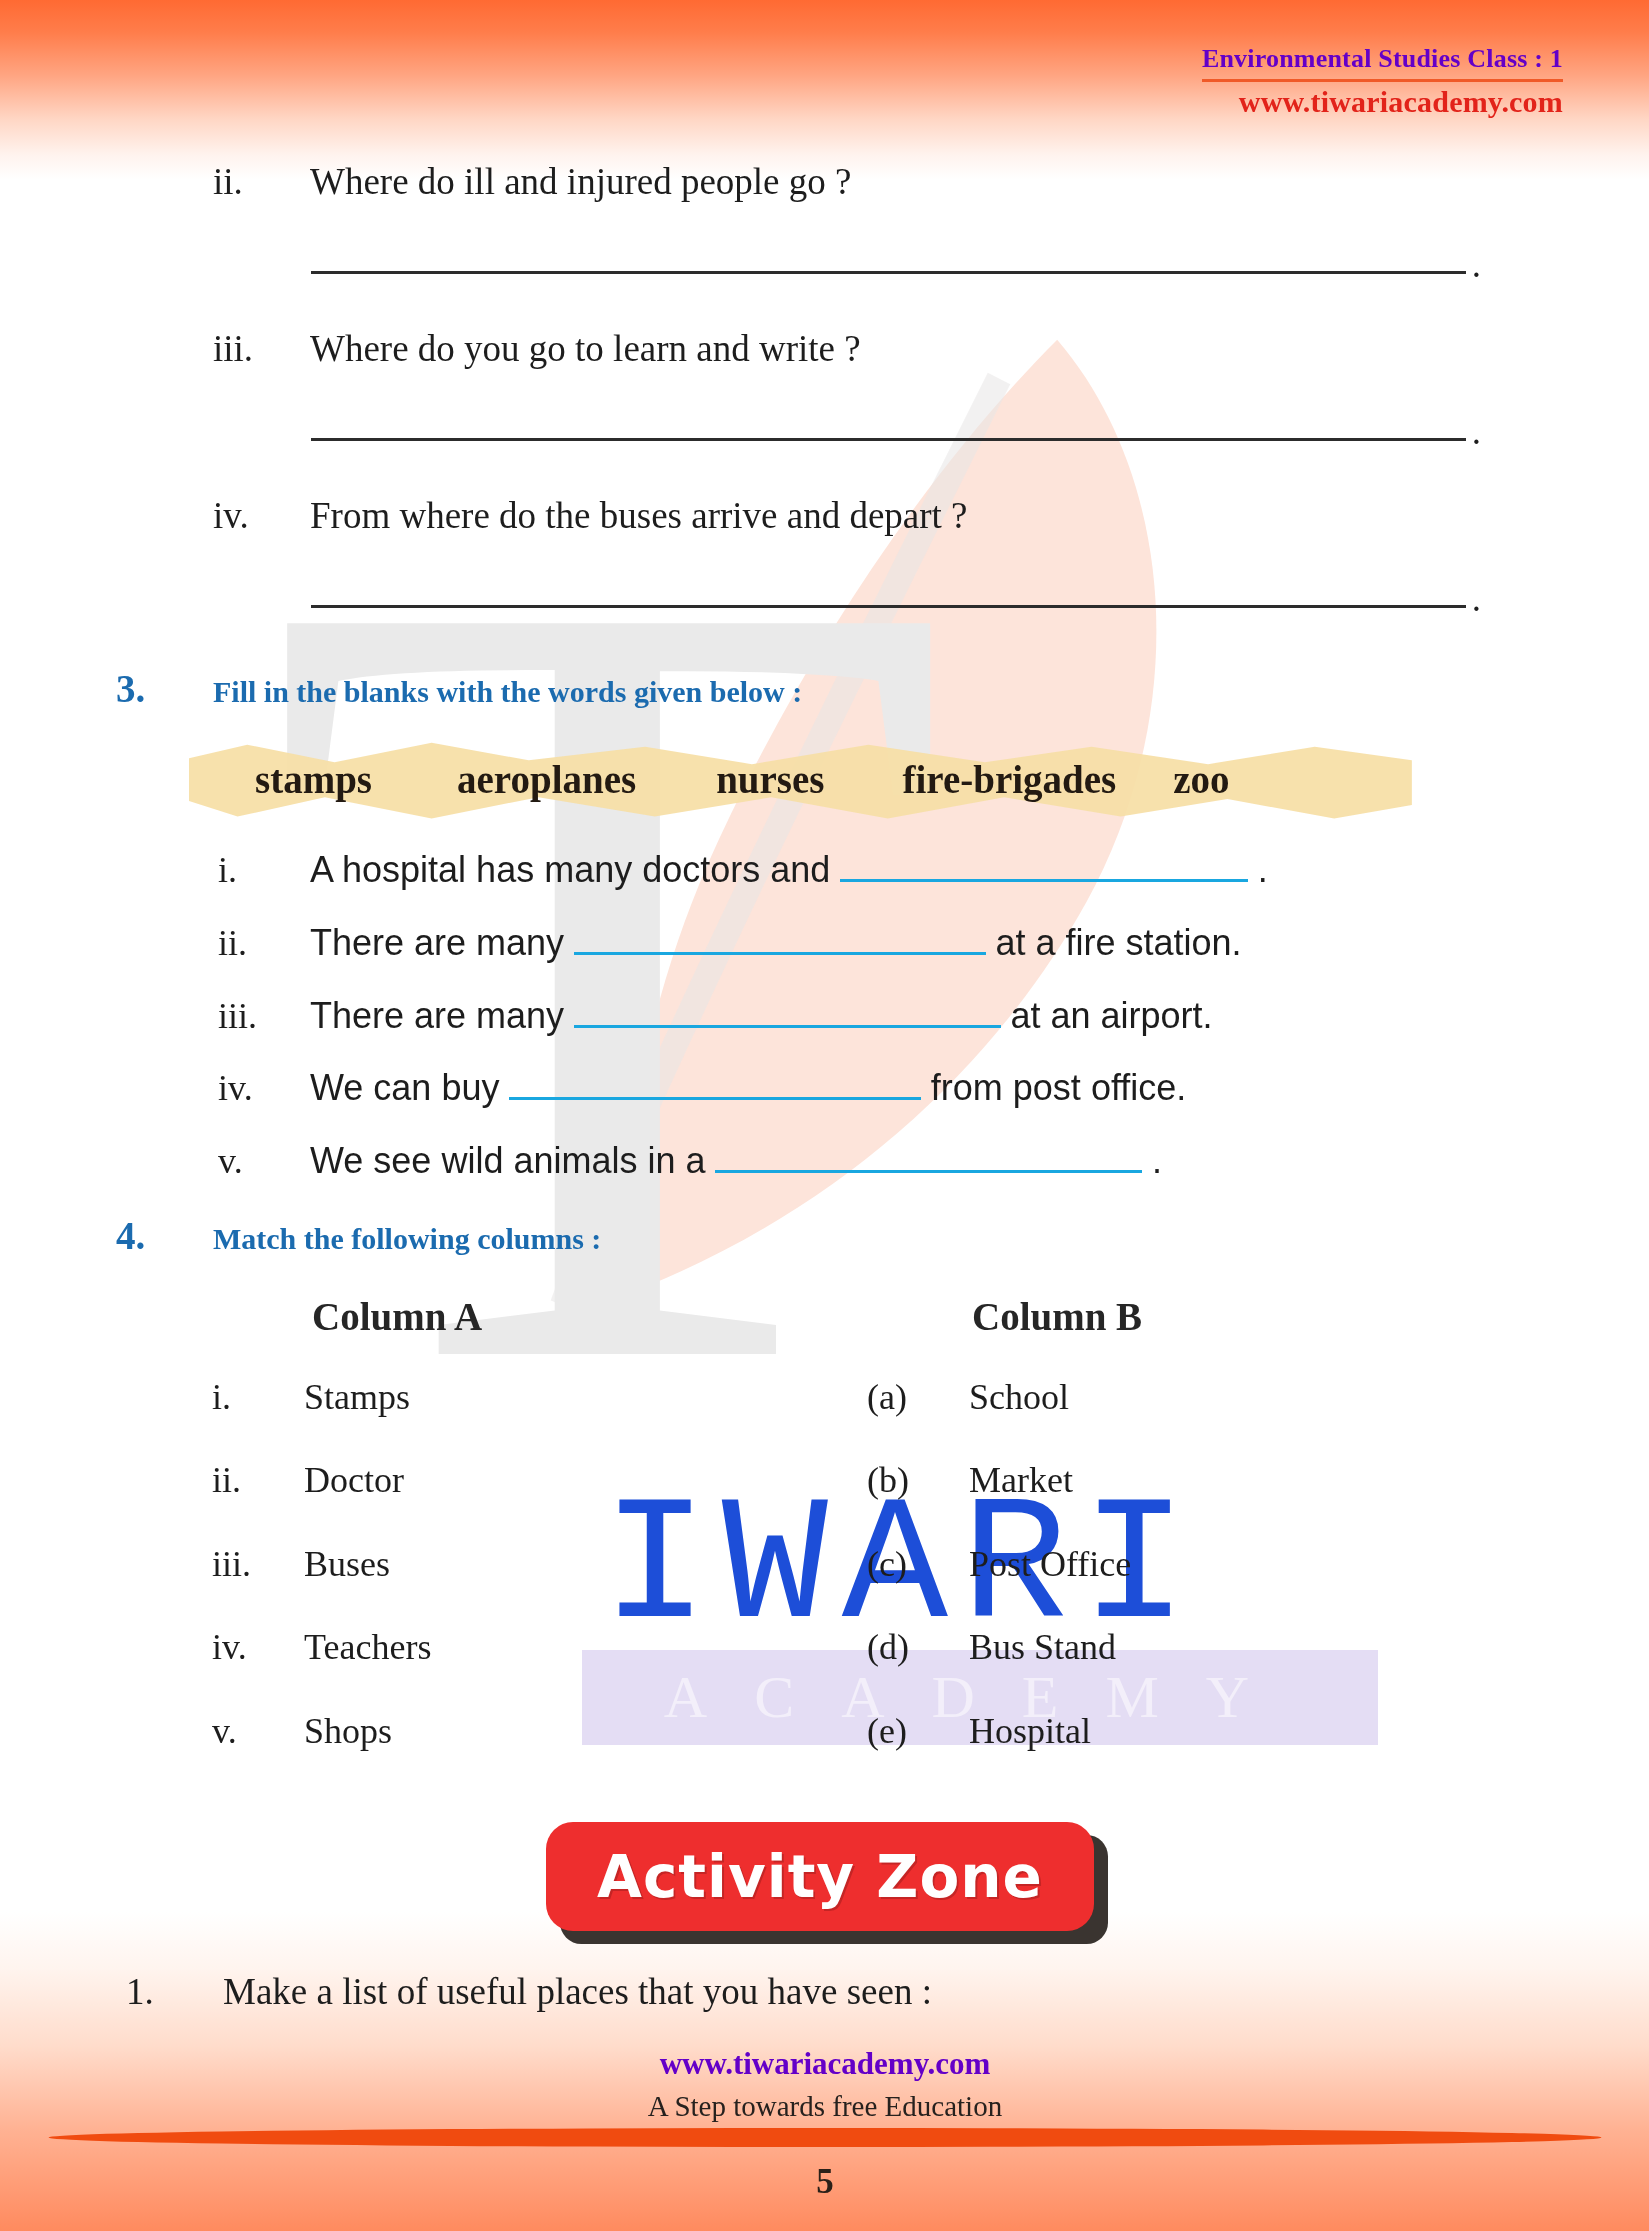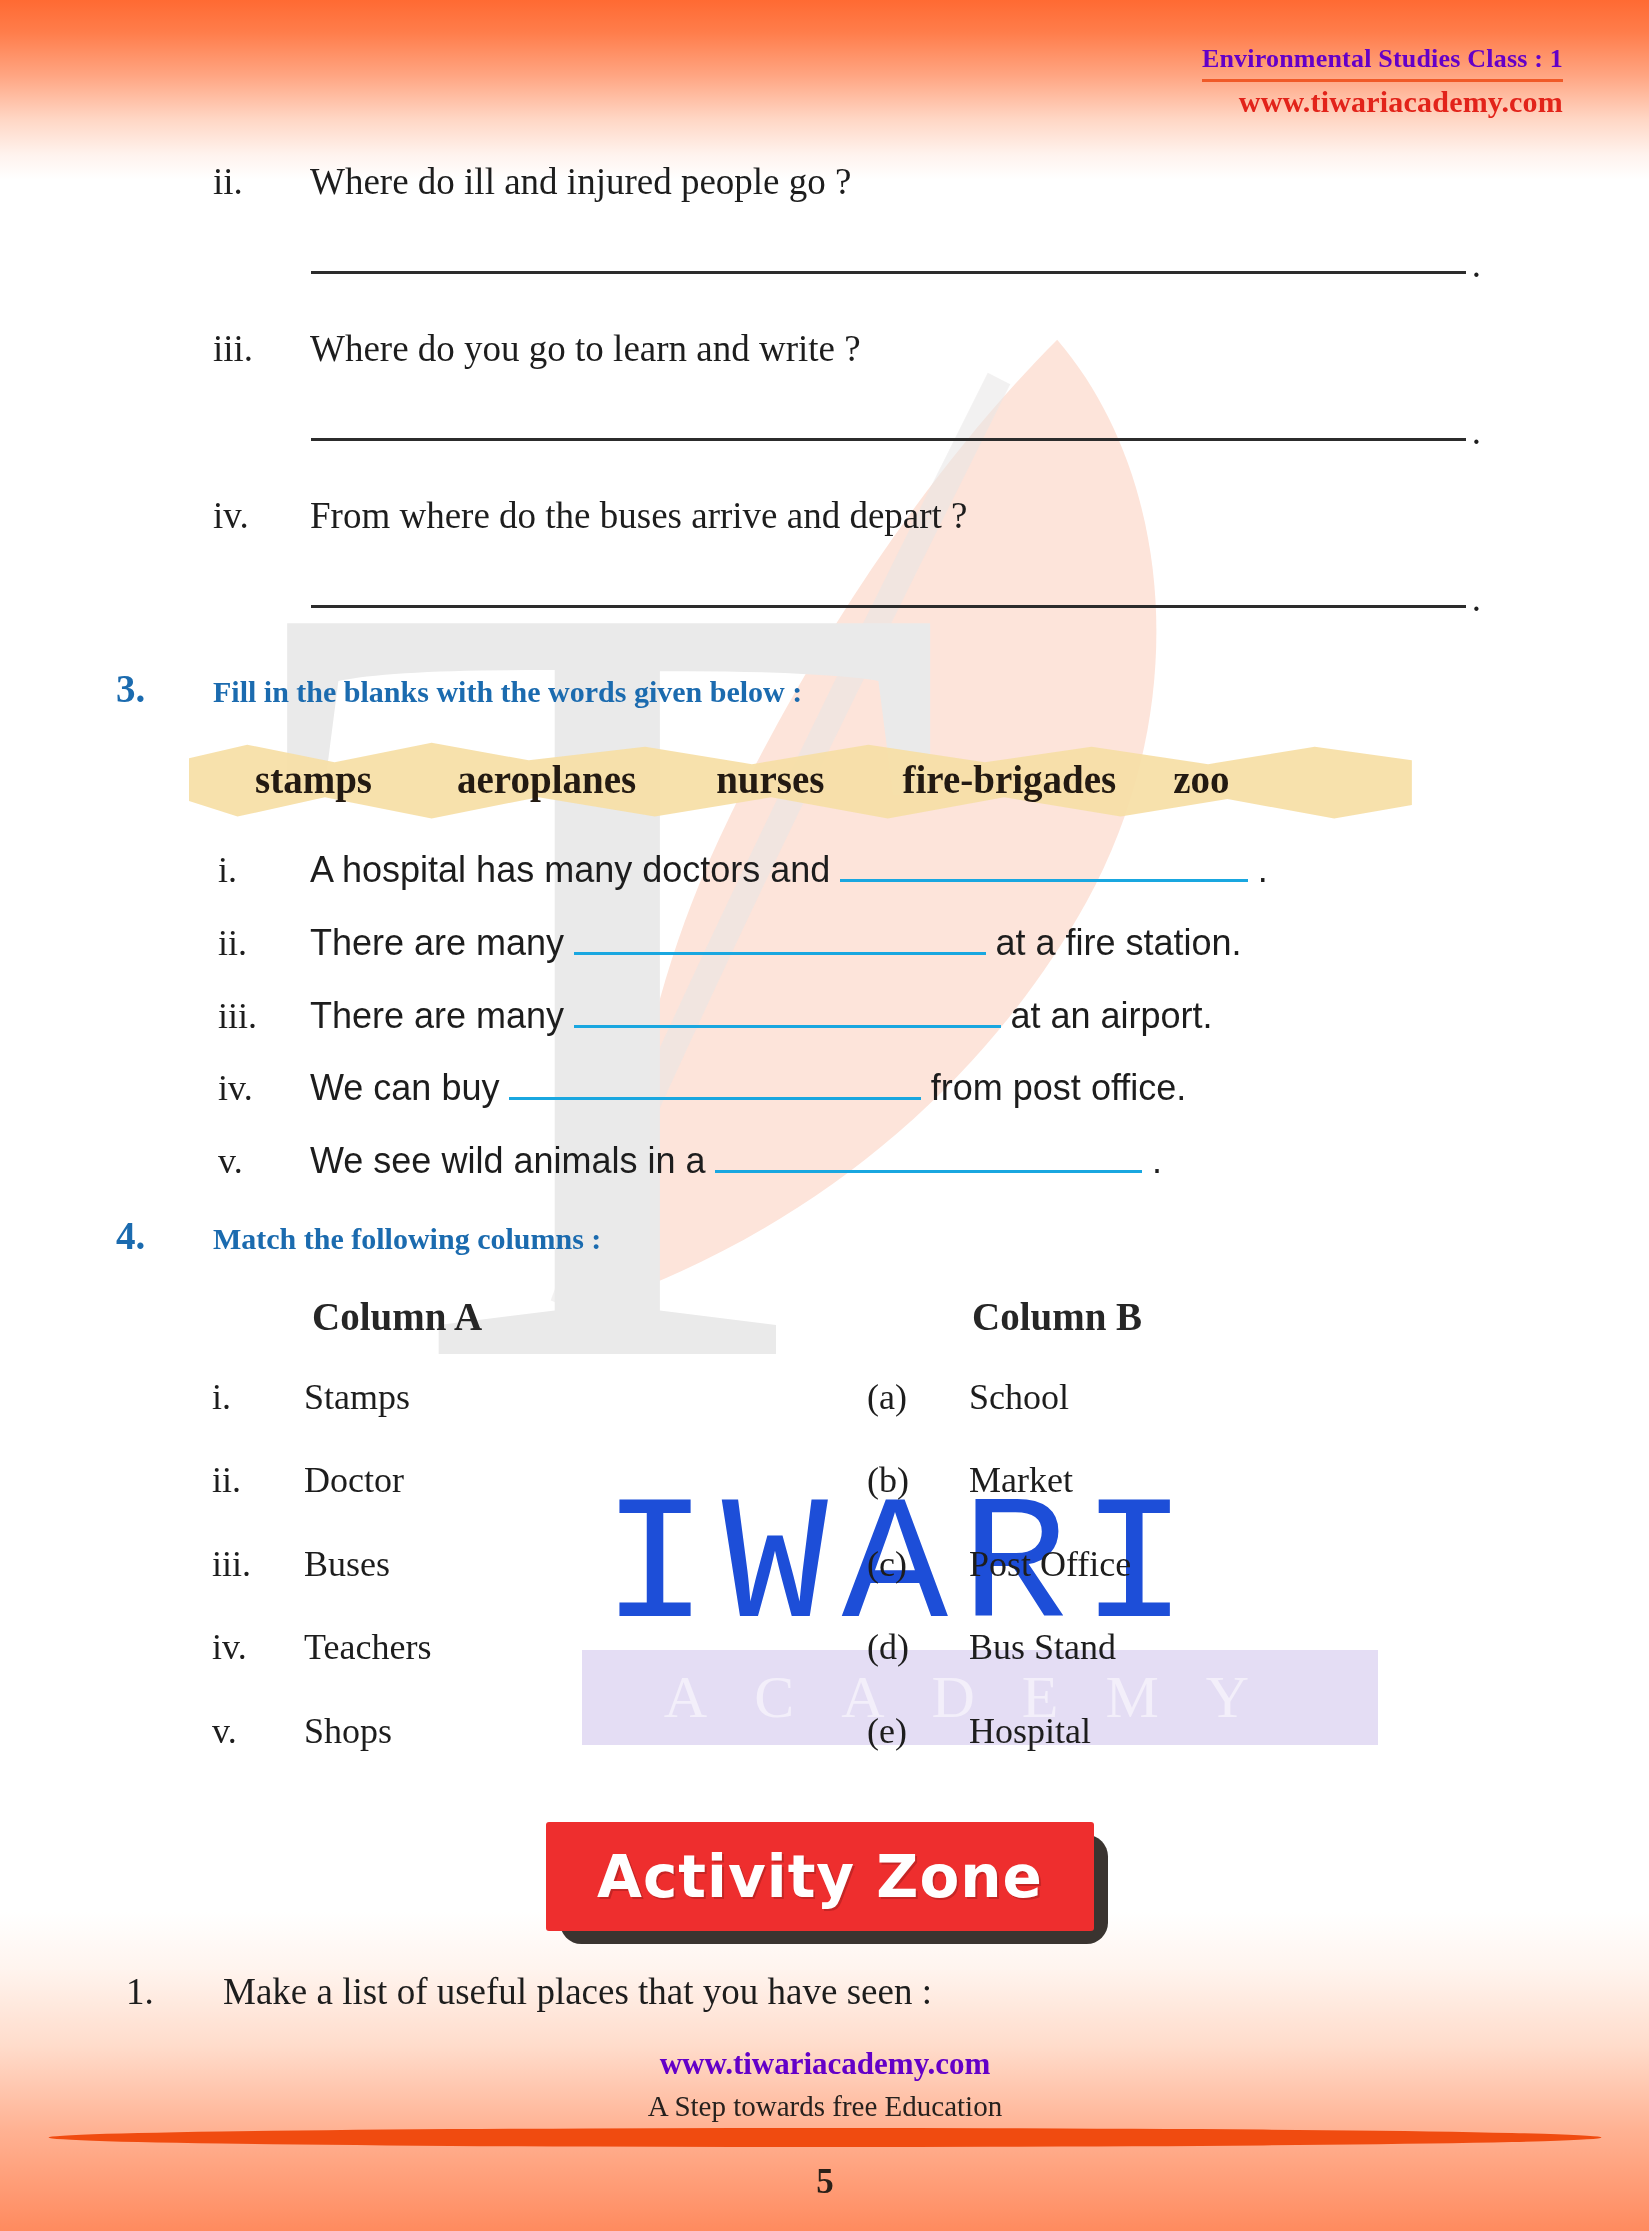--- a/index.html
+++ b/index.html
@@ -299,21 +299,21 @@
     height: 100%;
     background: #3a3430;
     border-radius: 21.3px;
   }
   .az-btn {
     position: absolute;
     left: 0; top: 0;
     width: 100%;
     height: 100%;
     background: #EE2E2E;
-    border-radius: 3px;
+    border-radius: 27px;
     display: flex;
     align-items: center;
     justify-content: center;
   }
   .az-label {
     font-family: "DejaVu Sans", sans-serif;
     font-weight: bold;
     font-size: 58px;
     color: #ffffff;
     letter-spacing: 1px;

